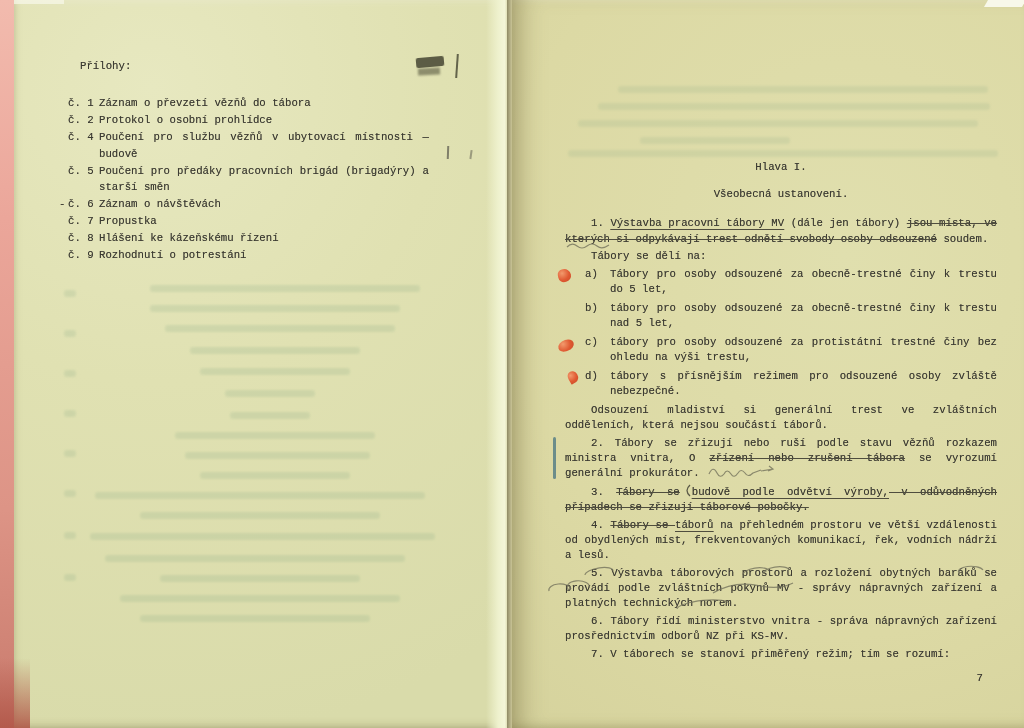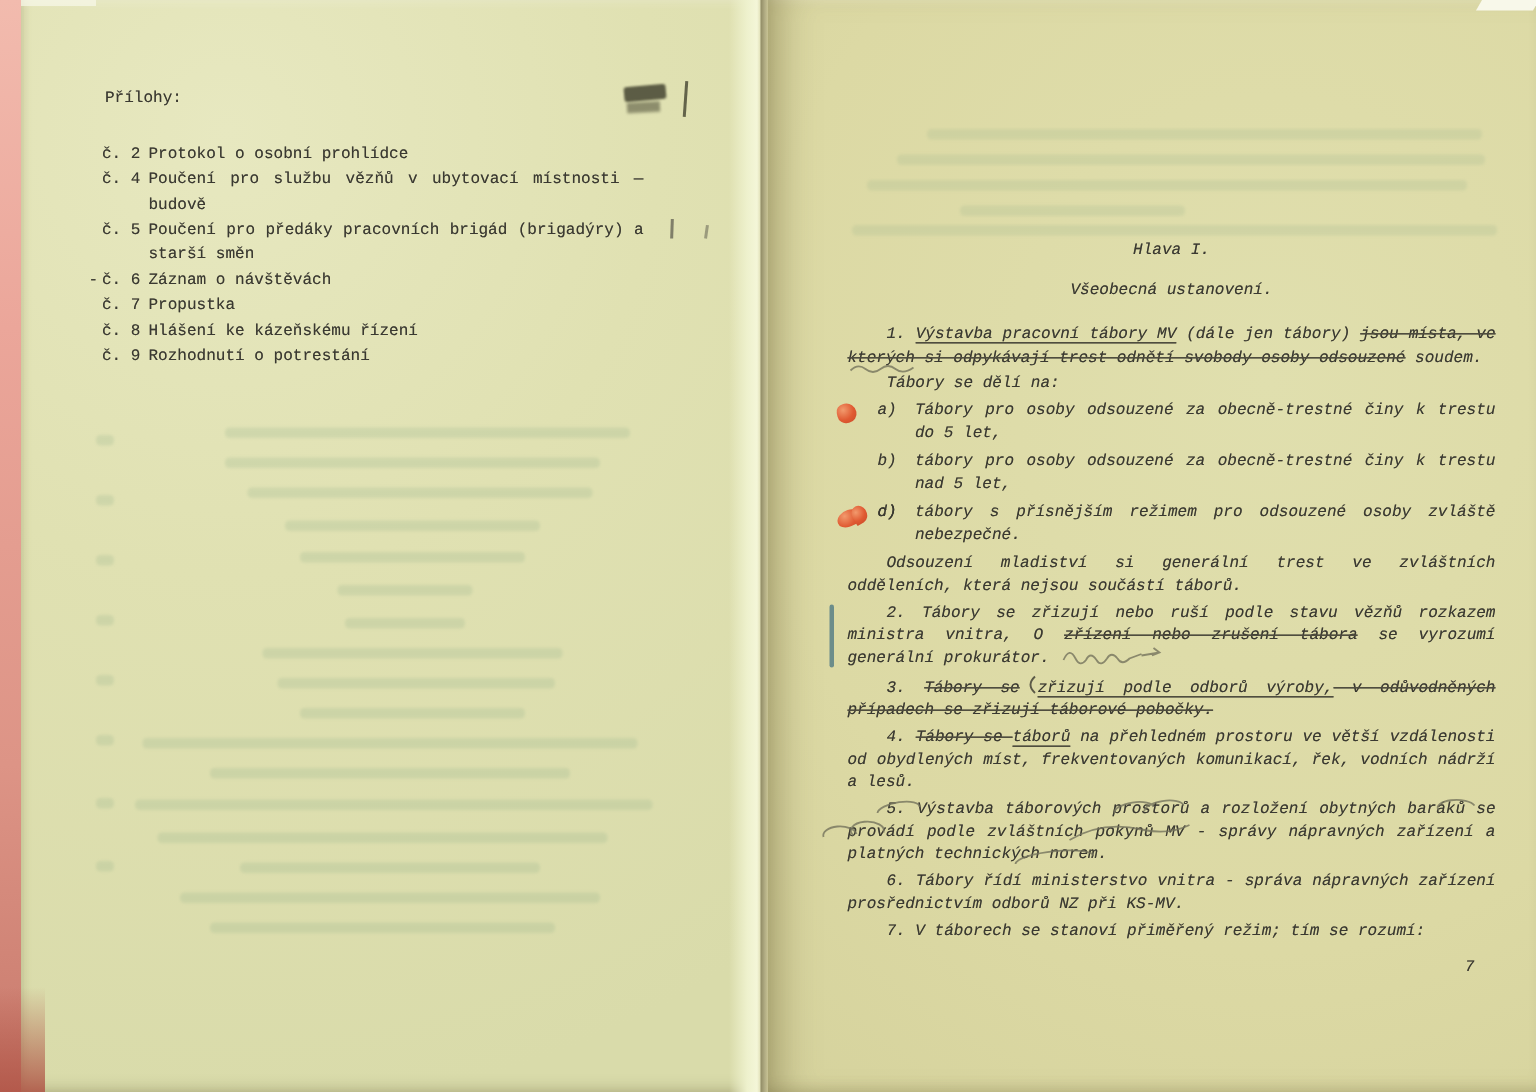--- a/index.html
+++ b/index.html
@@ -35,27 +35,27 @@
   .stamp span{position:absolute;display:block;}
   .stamp .s1{left:14px;top:5px;width:28px;height:10px;background:#3c3c2a;opacity:.8;filter:blur(.7px);transform:rotate(-5deg);border-radius:2px;}
   .stamp .s2{left:16px;top:16px;width:22px;height:7px;background:#4a4a34;opacity:.55;filter:blur(.9px);transform:rotate(-3deg);}
   .stamp .s3{right:2px;top:2px;width:2px;height:24px;background:#3a3a28;opacity:.75;transform:rotate(4deg);}
   .tick{position:absolute;left:447px;top:146px;width:1.5px;height:13px;background:#57554a;opacity:.7;transform:rotate(2deg);}
   .tick2{position:absolute;left:470px;top:150px;width:1.5px;height:9px;background:#57554a;opacity:.5;transform:rotate(8deg);}
   
   .ink{position:absolute;z-index:3;font-size:10.7px;line-height:16.4px;
     text-shadow:0 0 .4px rgba(58,57,49,.55);}
   .attach{left:68px;top:58px;width:361px;}
-  .attach-title{margin:0 0 21px 2px;}
+  .attach-title{margin:0 0 21px 12px;}
   .att-row{display:flex;position:relative;margin:0 0 .5px 0;}
   .att-prefix{position:absolute;left:-9px;top:0;}
   .att-num{width:24px;margin-right:7px;flex:none;white-space:nowrap;}
   .att-text{flex:1;text-align:justify;hyphens:none;}
   
-  .rcol{left:565px;top:160px;width:432px;line-height:15.2px;text-align:justify;hyphens:none;font-style:italic;}
+  .rcol{left:565px;top:160px;width:432px;line-height:15.2px;text-align:justify;hyphens:none;}
   .h-center{text-align:center;margin:0 0 12px 0;}
   .h-center.sec{margin:0 0 14px 0;}
   .rcol p{margin:0 0 2.5px 0;position:relative;text-indent:26px;}
   .camps{list-style:none;margin:2px 0 3px 0;padding:0;}
   .camps li{position:relative;padding-left:45px;margin:0 0 3.5px 0;text-align:justify;}
   .camps .mk{position:absolute;left:20px;top:0;}
   .pagenum{text-align:right;margin-top:9px;padding-right:14px;}
   
   .strike{text-decoration:line-through;text-decoration-color:#4f4d3e;text-decoration-thickness:1.3px;}
   .uline{text-decoration:underline;text-decoration-color:#4f4d3e;text-decoration-thickness:1.1px;text-underline-offset:2.5px;}
@@ -122,20 +122,24 @@
       <span class="s2"></span>
       <span class="s3"></span>
   </div>
   <div class="tick"></div>
   <div class="tick2"></div>
 
   <div class="ink attach">
     <div class="attach-title">Přílohy:</div>
 
     <div class="att-row">
+      <span class="att-num">č. 1</span>
+      <span class="att-text">Záznam o převzetí vězňů do tábora</span>
+    </div>
+    <div class="att-row">
       <span class="att-num">č. 2</span>
       <span class="att-text">Protokol o osobní prohlídce</span>
     </div>
     <div class="att-row">
       <span class="att-num">č. 4</span>
       <span class="att-text">Poučení pro službu vězňů v ubytovací místnosti — budově</span>
     </div>
     <div class="att-row">
       <span class="att-num">č. 5</span>
       <span class="att-text">Poučení pro předáky pracovních brigád (brigadýry) a starší směn</span>
@@ -177,20 +181,21 @@
         <span class="mk">a)</span>
         <span>Tábory pro osoby odsouzené za obecně-trestné činy k trestu do 5 let,</span>
         <span class="rb rb-a"></span>
       </li>
       <li>
         <span class="mk">b)</span>
         <span>tábory pro osoby odsouzené za obecně-trestné činy k trestu nad 5 let,</span>
       </li>
       <li>
         <span class="mk">c)</span>
+        <span>tábory pro osoby odsouzené za protistátní trestné činy bez ohledu na výši trestu,</span>
         <span class="rb rb-c"></span>
       </li>
       <li>
         <span class="mk">d)</span>
         <span>tábory s přísnějším režimem pro odsouzené osoby zvláště nebezpečné.</span>
         <span class="rb rb-d"></span>
       </li>
     </ul>
 
     <p>Odsouzení mladiství si generální trest ve zvláštních odděleních, která nejsou součástí táborů.</p>
@@ -200,21 +205,21 @@
       <span>2. Tábory se zřizují nebo ruší podle stavu vězňů rozkazem ministra vnitra, O </span><span class="strike">zřízení nebo zrušení tábora</span><span> se vyrozumí generální prokurátor.</span>
       <svg class="decor handnote" width="100" height="18" viewBox="0 0 100 18">
           <path d="M4,12 q4,-9 8,-1 q3,6 7,1 q3,-6 7,0 q3,5 7,-1 q3,-5 7,0 q3,5 8,0 l8,-3"></path>
           <path d="M56,9 l12,-2 m-4,-3 l4,3 l-5,2"></path>
         </svg>
     </p>
 
     <p>
       <span>3. </span><span class="strike">Tábory se</span><svg class="caret" width="8" height="13" viewBox="0 0 8 13">
           <path d="M7,1 Q1,6.5 7,12" stroke="#5c5a48" fill="none" stroke-width="1.3"></path>
-        </svg><span class="uline">zřizují podle odborů výroby,</span><span class="strike"> v odůvodněných případech se zřizují táborové pobočky.</span>
+        </svg><span class="uline">budově podle odvětví výroby,</span><span class="strike"> v odůvodněných případech se zřizují táborové pobočky.</span>
     </p>
 
     <p>
       <span>4. </span><span class="strike">Tábory se </span><span class="uline">táborů</span><span> na přehledném prostoru ve větší vzdálenosti od obydlených míst, frekventovaných komunikací, řek, vodních nádrží a lesů.</span>
     </p>
 
     <p>
       <span>5. Výstavba táborových prostorů a rozložení obytných baráků se provádí podle zvláštních pokynů MV - správy nápravných zařízení a platných technických norem.</span>
       <svg class="decor scribbles" width="432" height="50" viewBox="0 0 432 50">
         <path d="M20,9 a14,5 -10 1 1 28,-4"></path>

